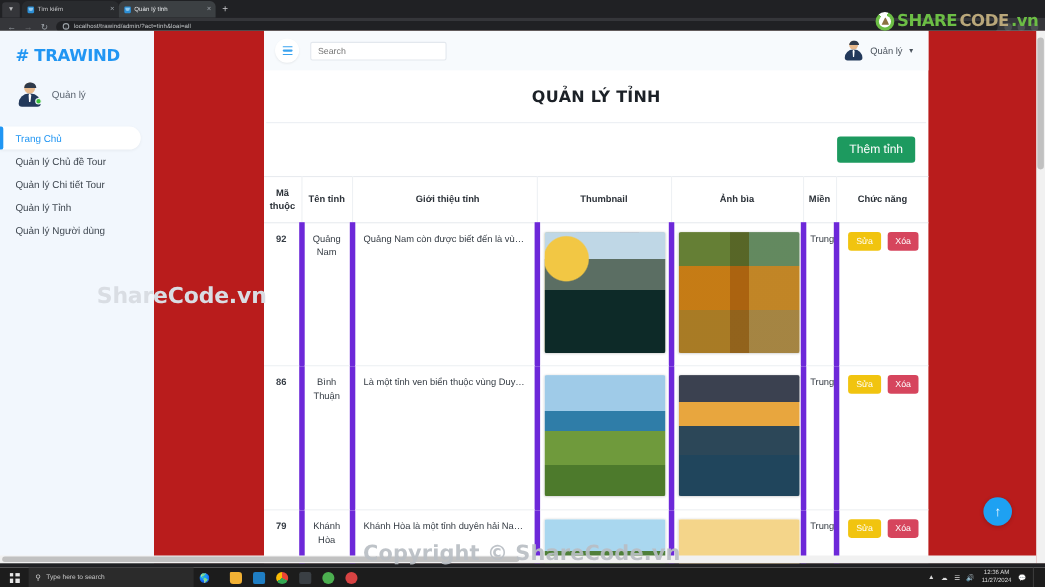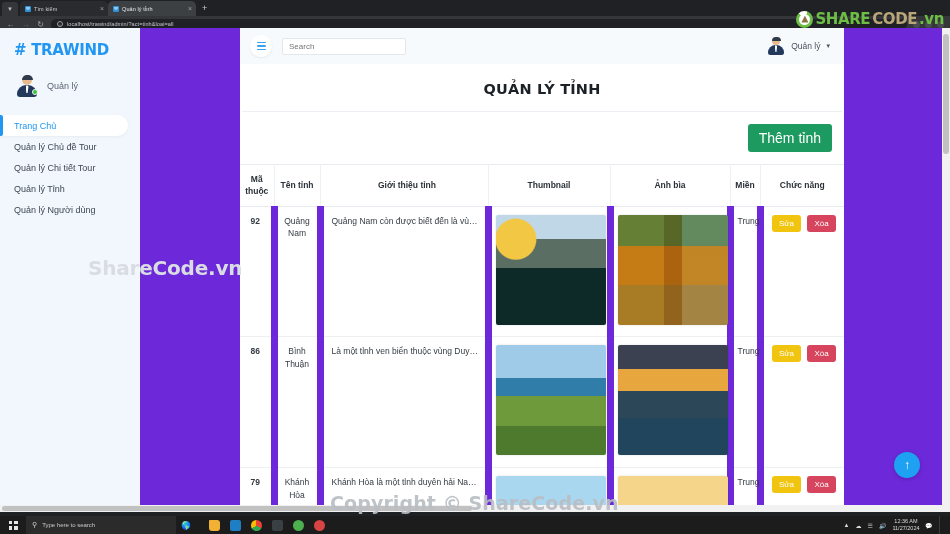--- a/index.html
+++ b/index.html
@@ -95,21 +95,21 @@
   .navitem.active:before {
     content:""; position:absolute; left:0; top:0; width:3px; height:100%; background:#2196f3; border-radius:0 2px 2px 0;
   }
   .sc-wm-side {
     position:absolute; left:88px; top:228px; font-size:20px; font-weight:bold;
     color:#d9dde3; letter-spacing:-.2px; white-space:nowrap; z-index:6;
     font-family:"DejaVu Sans",sans-serif;
   }
 
   
-  .main { position:absolute; left:140px; top:0; width:810px; height:484px; background:#6d28d9; }
+  .main { position:absolute; left:140px; top:0; width:810px; height:484px; background:#b91c1c; }
   .content-shell { position:absolute; left:100px; top:0; width:604px; height:484px; background:#fff; }
 
   .topbar { height:36px; display:flex; align-items:center; padding:0 10px; background:#f7fafd; gap:10px; }
   .burger {
     width:22px; height:22px; border-radius:50%; background:#ffffff;
     display:flex; flex-direction:column; align-items:center; justify-content:center; gap:2px;
     box-shadow:0 1px 2px rgba(0,0,0,.07);
   }
   .burger span { display:block; width:9px; height:1.6px; background:#3aa3ef; border-radius:1px; }
   .searchbox {
@@ -126,34 +126,34 @@
   .caret { font-size:7px; color:#4a525c; }
 
   .page-title {
     text-align:center; font-size:14.5px; font-weight:bold; color:#1c2127;
     letter-spacing:.2px; padding:17px 0 14px; font-family:"DejaVu Sans",sans-serif;
   }
   .divider { height:1px; background:#eceff3; margin:0 2px; }
 
   .addrow { display:flex; justify-content:flex-end; padding:12px 12px 12px 0; }
   .btn-add {
-    background:#1d9a5f; color:#fff; font-size:14px; border:none; border-radius:3px;
+    background:#1d9a5f; color:#fff; font-size:11px; border:none; border-radius:3px;
     padding:6px 11px; font-family:"Liberation Sans",sans-serif; cursor:pointer;
   }
 
   table.grid { width:100%; border-collapse:collapse; table-layout:fixed; }
   table.grid th {
     font-size:8.5px; font-weight:bold; color:#2b3138; padding:8px 2px;
     border-top:1px solid #e8ebef; border-bottom:1px solid #e8ebef;
     border-right:1px solid #eef1f4; text-align:center; vertical-align:middle; line-height:1.45;
   }
   table.grid th:last-child { border-right:none; }
   table.grid td {
     font-size:8.5px; color:#343b43; padding:8px 4px; vertical-align:top;
-    border-bottom:1px solid #edf0f3; border-right:7px solid #6d28d9; line-height:1.5;
+    border-bottom:1px solid #edf0f3; border-right:5px solid #6d28d9; line-height:1.5;
   }
   table.grid td:last-child { border-right:none; }
   .c-ma { width:34px; text-align:center; font-weight:bold; }
   .c-ten { width:46px; text-align:center; }
   .c-gt { width:168px; text-align:left; padding-left:8px !important; }
   .c-thumb { width:122px; text-align:center; }
   .c-cover { width:120px; text-align:center; }
   .c-mien { width:30px; text-align:center; color:#555c64; }
   .c-cn { width:84px; text-align:center; }
   .btn-sua, .btn-xoa {

